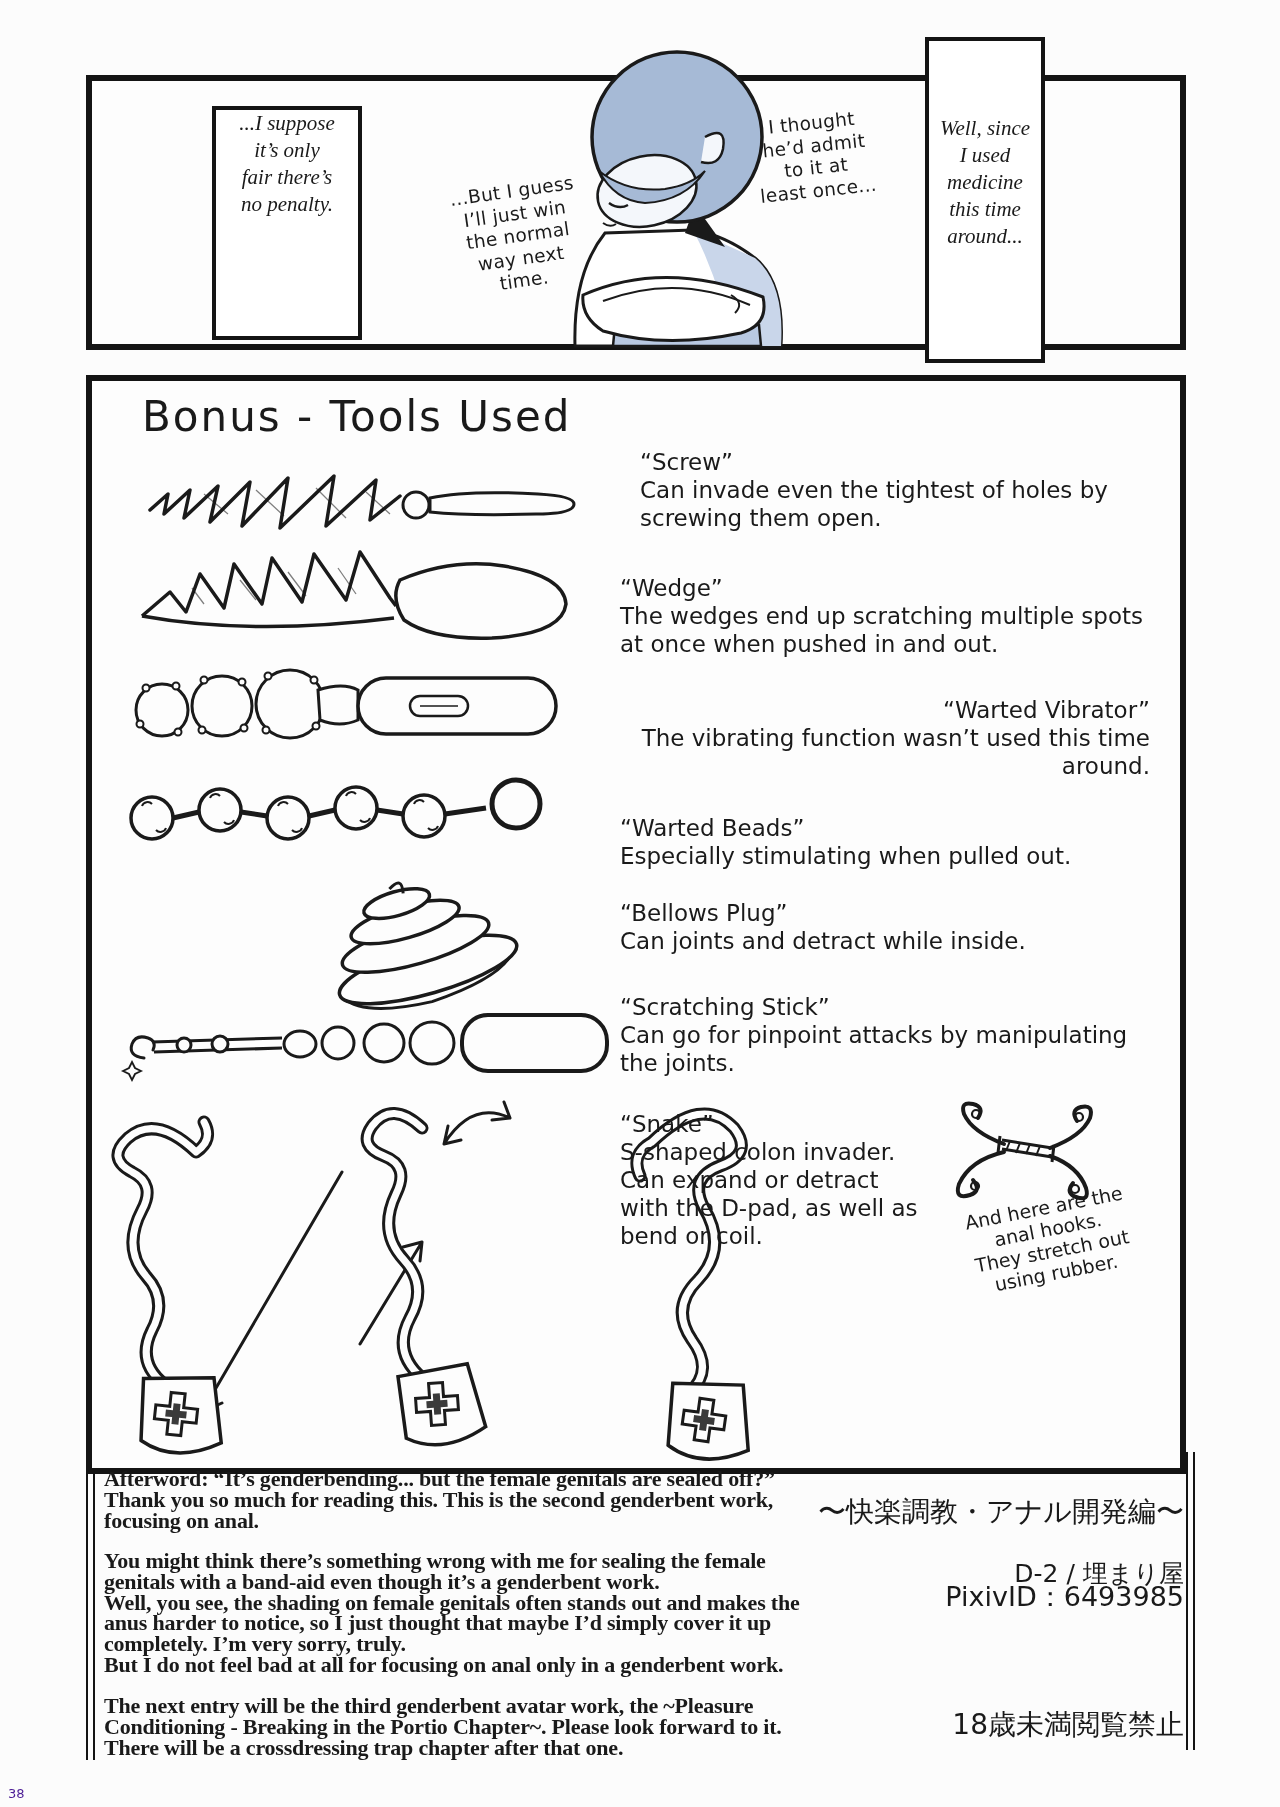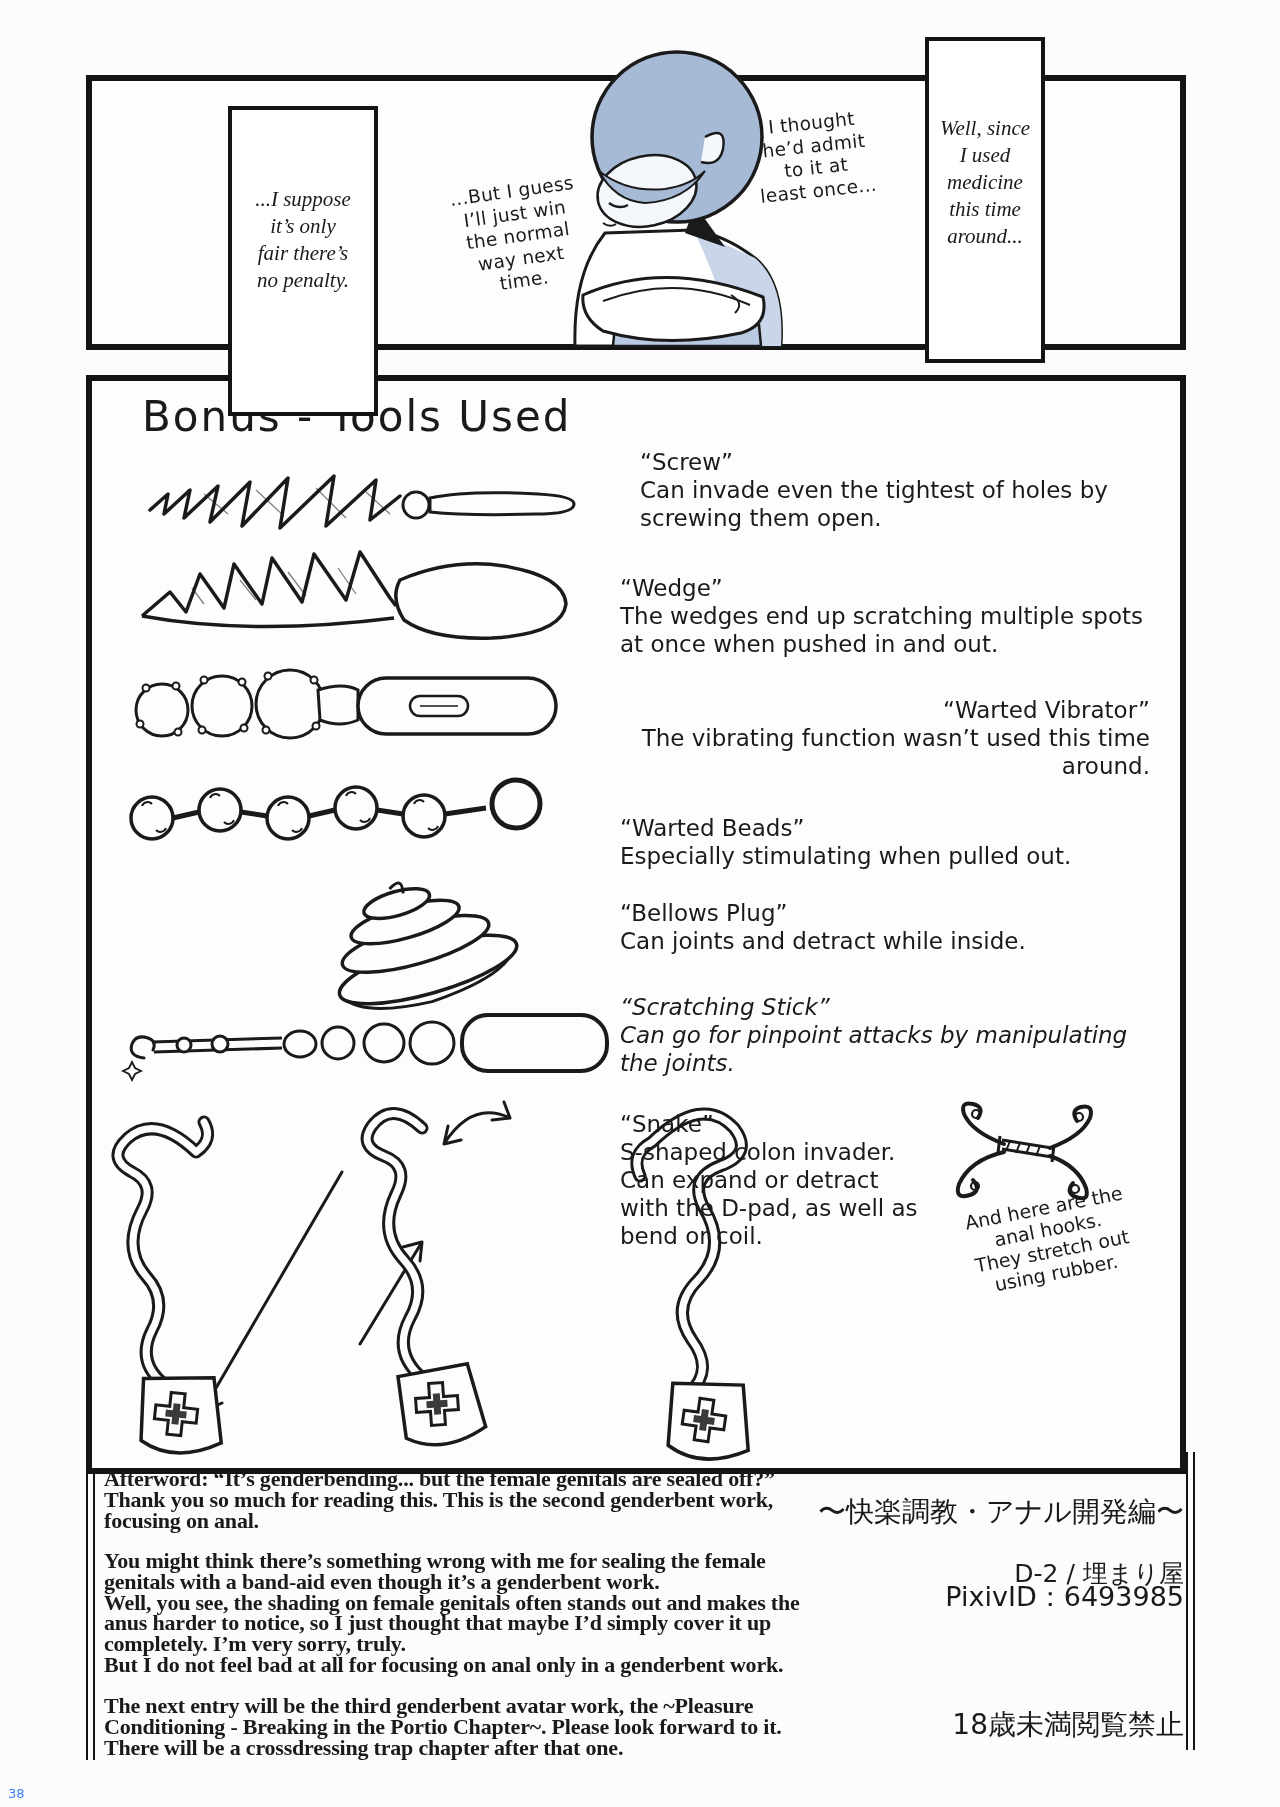--- a/index.html
+++ b/index.html
@@ -14,31 +14,31 @@
   .panel-title{position:absolute;font-size:42px;letter-spacing:2px;white-space:nowrap;}
   .tool-text{position:absolute;left:620px;width:530px;font-size:23px;line-height:28px;}
   .tool-text .tname{white-space:nowrap;}
   .tool-text .tdesc{white-space:pre-line;}
   .after-p{position:absolute;left:104px;width:1074px;font-family:"Liberation Serif",serif;
            font-weight:bold;font-size:22px;line-height:20.8px;white-space:pre-line;
            letter-spacing:-0.2px;}
   .vrule{position:absolute;width:5px;border-left:2px solid #141414;border-right:2px solid #141414;}
   .credit{position:absolute;right:96px;text-align:right;white-space:nowrap;}
   .note{position:absolute;text-align:center;font-size:19px;line-height:22px;white-space:pre-line;}
-  .pagenum{position:absolute;left:8px;top:1786px;font-size:13px;color:#3b82f6;}
+  .pagenum{position:absolute;left:8px;top:1786px;font-size:13px;color:#4c1d95;}
   svg{position:absolute;overflow:visible;}
 </style>
 </head>
 <body>
 
 <div id="page">
 
   <div class="panel" style="left:86px;top:75px;width:1088px;height:263px;"></div>
 
-  <div class="sbox" style="left:228px;top:106px;width:142px;height:226px;padding-top:76px;"><span>...I suppose
+  <div class="sbox" style="left:212px;top:106px;width:142px;height:226px;"><span>...I suppose
 it’s only
 fair there’s
 no penalty.</span></div>
 
   <div class="hand" style="left:438px;top:180px;width:160px;transform:rotate(-8deg);">...But I guess
 I’ll just win
 the normal
 way next
 time.</div>
 
@@ -169,21 +169,21 @@
     <path d="M22,58 q-16,-2 -12,-14 q4,-10 16,-6 q9,3 5,12" fill="none" stroke="#1a1a1a" stroke-width="3" stroke-linecap="round"></path>
     <path d="M30,42 L160,38 M32,52 L160,48" stroke="#1a1a1a" stroke-width="3"></path>
     <circle cx="62" cy="45" r="7" fill="#fdfdfd" stroke="#1a1a1a" stroke-width="3"></circle>
     <circle cx="98" cy="44" r="8" fill="#fdfdfd" stroke="#1a1a1a" stroke-width="3"></circle>
     <ellipse cx="178" cy="44" rx="16" ry="13" fill="#fdfdfd" stroke="#1a1a1a" stroke-width="3"></ellipse>
     <ellipse cx="216" cy="43" rx="16" ry="16" fill="#fdfdfd" stroke="#1a1a1a" stroke-width="3"></ellipse>
     <ellipse cx="262" cy="43" rx="20" ry="19" fill="#fdfdfd" stroke="#1a1a1a" stroke-width="3"></ellipse>
     <ellipse cx="310" cy="43" rx="22" ry="21" fill="#fdfdfd" stroke="#1a1a1a" stroke-width="3"></ellipse>
     <rect x="340" y="15" width="145" height="56" rx="26" fill="#fdfdfd" stroke="#1a1a1a" stroke-width="4"></rect>
   </svg>
-  <div class="tool-text" style="top:993px;font-style:italic;">
+  <div class="tool-text" style="top:993px;">
     <div class="tname">“Scratching Stick”</div>
     <div class="tdesc">Can go for pinpoint attacks by manipulating
 the joints.</div>
   </div>
 
   <svg style="left:92px;top:1082px;" width="715" height="382" viewBox="0 0 715 382">
     <g fill="none" stroke-linecap="round">
 
       <path d="M250,90 L110,330 M110,330 l4,-22 M110,330 l20,-9" stroke="#1a1a1a" stroke-width="3"></path>
       <path d="M268,262 L330,160 M330,160 l-19,5 M330,160 l-2,19" stroke="#1a1a1a" stroke-width="3"></path>

